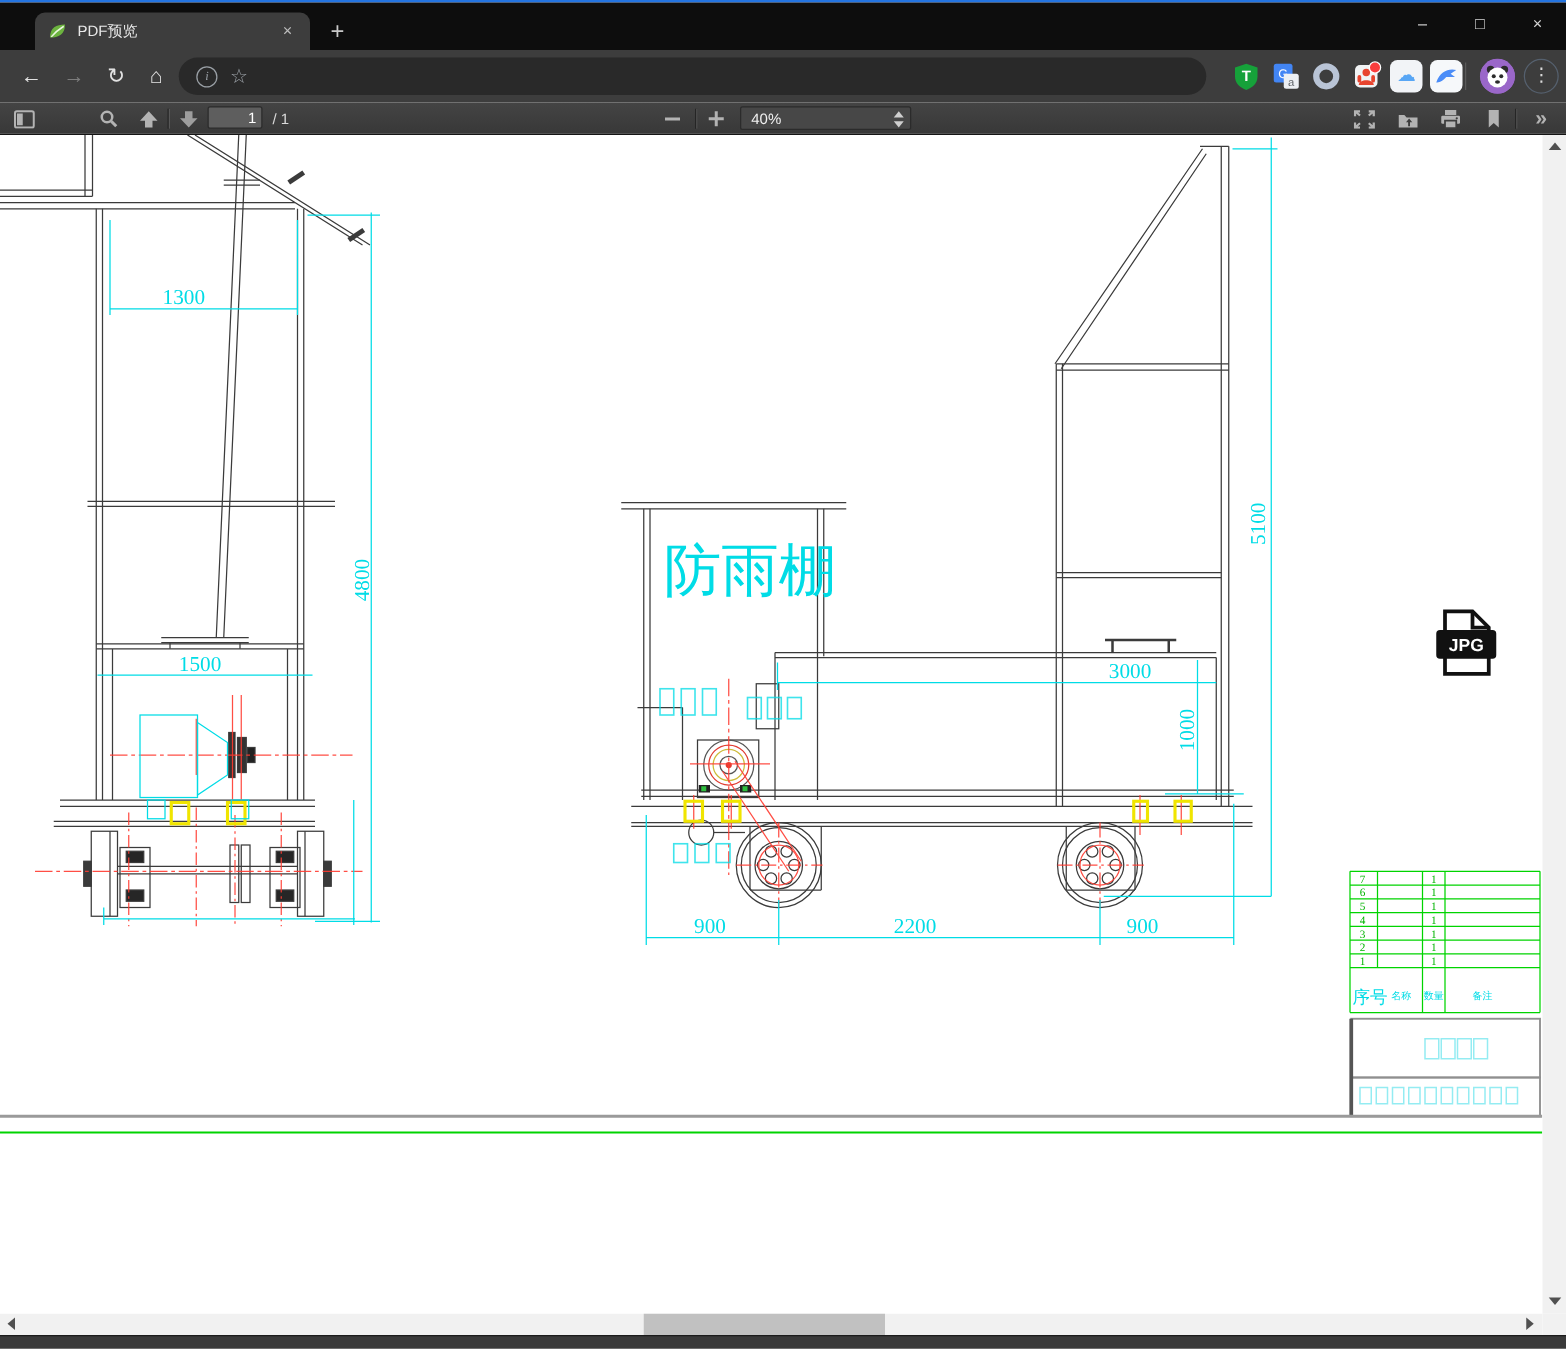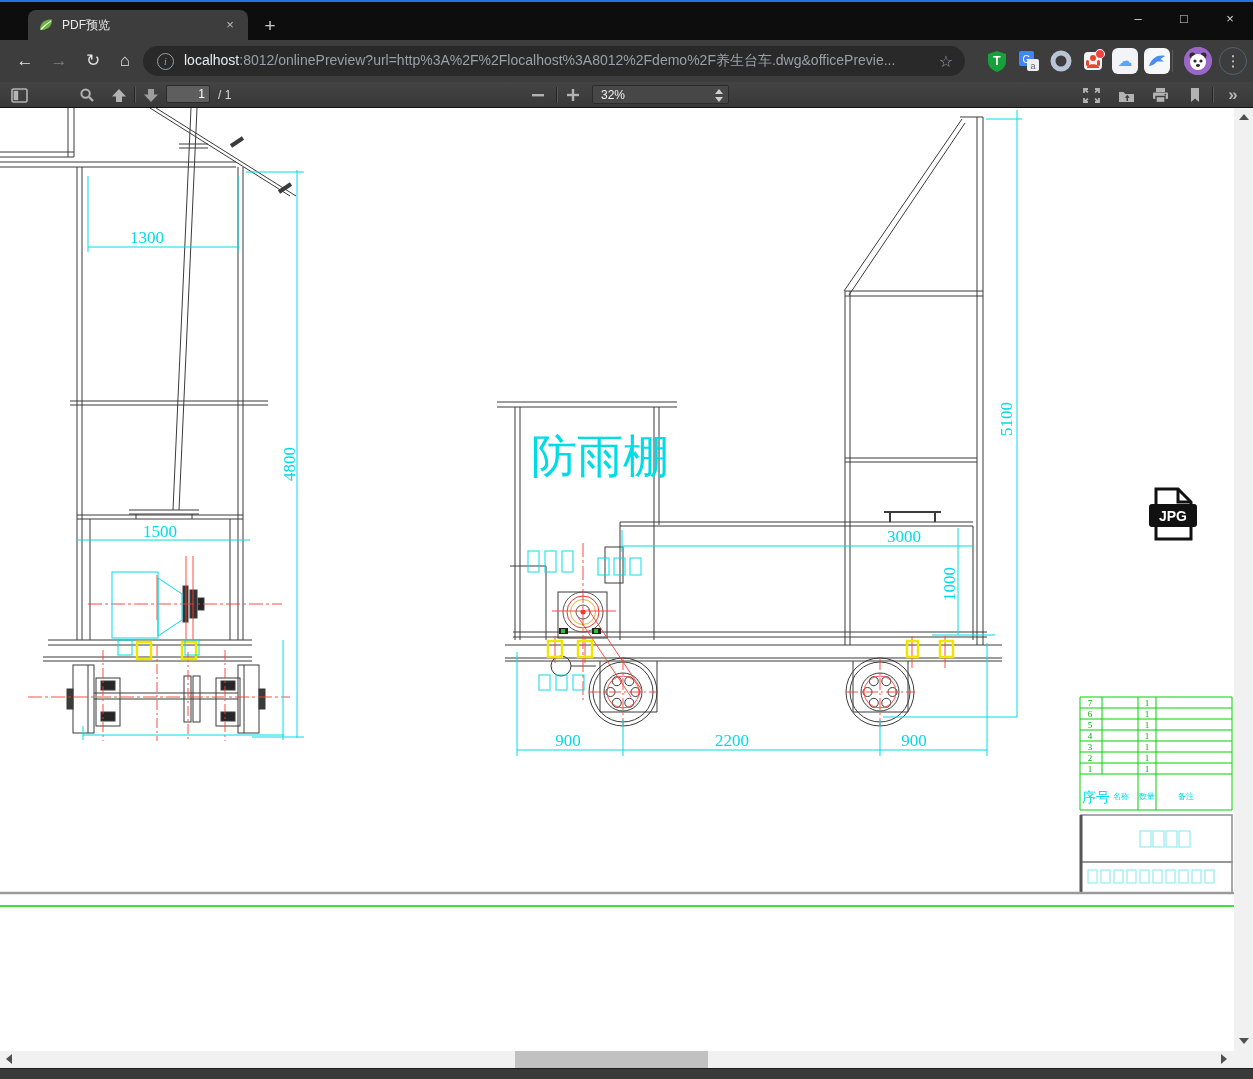--- a/index.html
+++ b/index.html
@@ -84,21 +84,20 @@
   </div>
 
   <div class="abs" id="navbar">
     <div class="abs navic" style="left:12px">←</div>
     <div class="abs navic" style="left:46px;color:#7d7d7d">→</div>
     <div class="abs navic" style="left:80px">↻</div>
     <div class="abs navic" style="left:112px">⌂</div>
 
     <div class="abs" id="omnibox">
       <span id="siteinfo">i</span>
-      <span id="urltext"><b>localhost</b><span>:8012/onlinePreview?url=http%3A%2F%2Flocalhost%3A8012%2Fdemo%2F养生台车.dwg&amp;officePrevie...</span></span>
       <span id="star">☆</span>
     </div>
 
     <div class="abs ext" style="left:984px">
       <svg viewBox="0 0 26 26" width="26" height="26">
         <path d="M13,3 L22,6 V13 C22,19 18,22 13,24 C8,22 4,19 4,13 V6 Z" fill="#16a13a"></path>
         <text x="13" y="17" font-size="12" font-weight="bold" fill="#fff" text-anchor="middle" font-family="Liberation Sans,sans-serif">T</text>
       </svg>
     </div>
     <div class="abs ext" style="left:1016px">
@@ -178,21 +177,21 @@
         </svg>
     </div>
     <div class="abs psep" style="left:556px"></div>
     <div class="abs pbtn" style="left:562px">
       <svg width="14" height="14" viewBox="0 0 14 14">
           <rect x="1" y="5.8" width="12" height="2.4" fill="#b3b3b3"></rect>
           <rect x="5.8" y="1" width="2.4" height="12" fill="#b3b3b3"></rect>
         </svg>
     </div>
     <div class="abs" id="zoomsel">
-      <span>32%</span>
+      <span>40%</span>
       <svg id="zoomspin" width="10" height="15" viewBox="0 0 10 15">
         <path d="M5,1 L9,6 H1 Z" fill="#cfcfcf"></path>
           <path d="M5,14 L1,9 H9 Z" fill="#cfcfcf"></path>
       </svg>
     </div>
 
     <div class="abs pbtn" style="left:1080px">
       <svg width="17" height="15" viewBox="0 0 17 15" stroke="#b3b3b3" stroke-width="1.8" fill="none">
         <path d="M1,5 V1 H5 M1,1 L5,4.4"></path>
           <path d="M16,5 V1 H12 M16,1 L12,4.4"></path>

